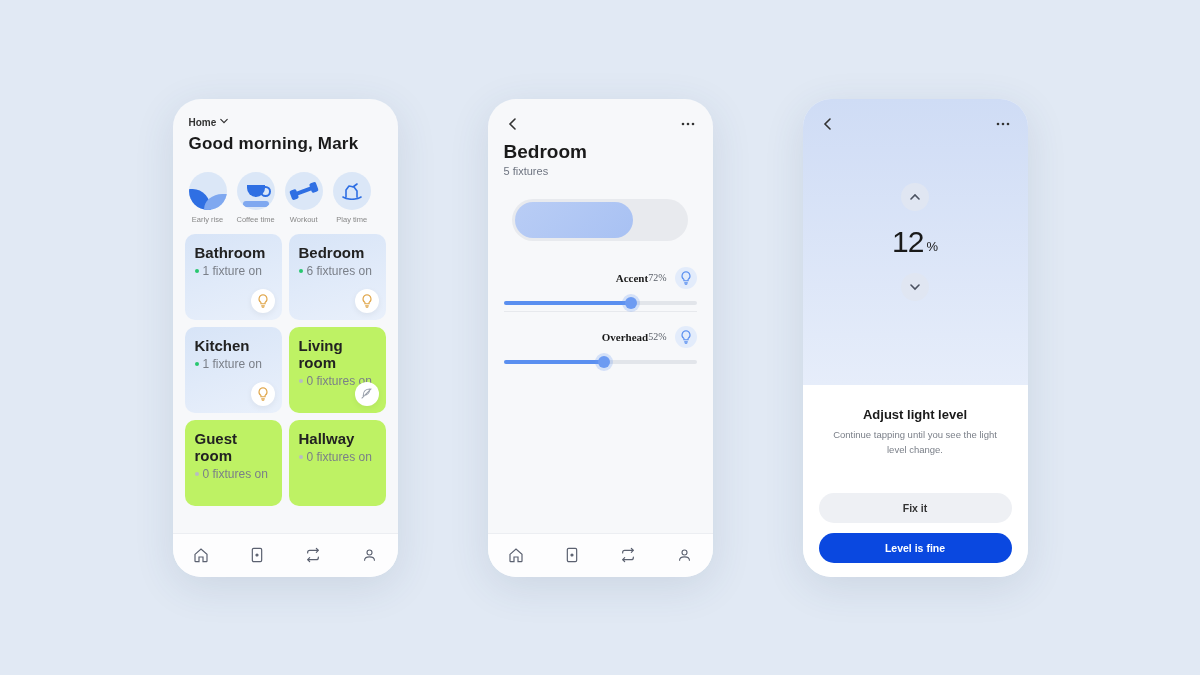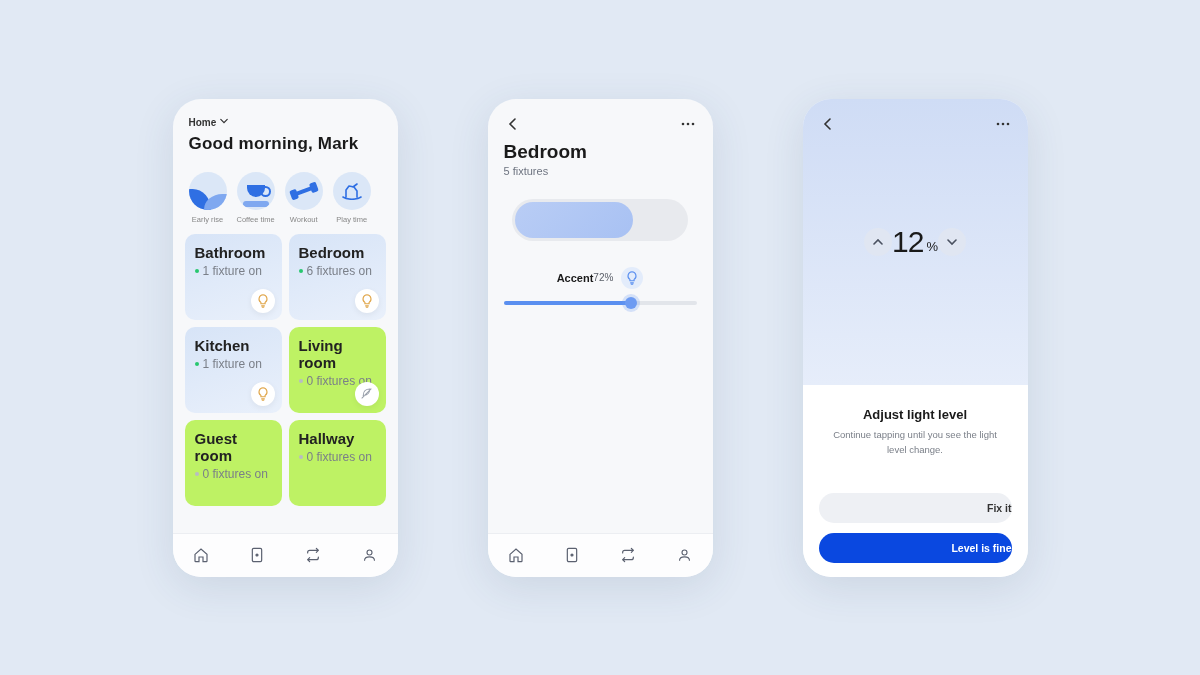--- a/index.html
+++ b/index.html
@@ -60,40 +60,40 @@
   .p2-header{ padding:16px 16px 8px; display:flex; align-items:center; justify-content:space-between;}
   .back-btn, .more-btn { width:18px;height:18px;display:flex;align-items:center;justify-content:center;color:#333;cursor:pointer;}
   .p2-title{ padding:0 16px; }
   .p2-room{ font-size:19px; font-weight:700; }
   .p2-sub{ font-size:11px; color:#6e7480; margin-top:2px;}
   .big-toggle{ margin:22px auto 8px; width:176px; height:42px; background:#e8eaee; border-radius:21px; position:relative; cursor:pointer; }
   .big-toggle-knob{ position:absolute; left:3px; top:3px; width:118px; height:36px; border-radius:18px; background:linear-gradient(135deg,#b9cdf5,#a8c1f3); }
   .fixture-list{ padding:4px 16px 0; }
   .fixture{ padding:14px 0 6px; border-bottom:1px solid #e7e9ed;}
   .fixture:last-child{border-bottom:none;}
-  .fx-row{ display:flex; align-items:center; justify-content:center; }
+  .fx-row{ display:flex; align-items:center; justify-content:flex-end;font-family:Liberation Serif, serif; }
   .fx-name{ font-size:11px; font-weight:600;}
   .fx-right{ display:flex; align-items:center; gap:8px;}
   .fx-pct{ font-size:10px; color:#5a5f68;}
   .fx-bulb{ width:22px;height:22px;border-radius:50%;background:#e3ecfb;display:flex;align-items:center;justify-content:center;cursor:pointer;}
   .slider{ margin-top:12px; height:4px; background:#e2e5ea; border-radius:2px; position:relative; cursor:pointer;}
   .slider-fill{ position:absolute; left:0; top:0; height:100%; background:#5a8ff0; border-radius:2px;}
   .slider-thumb{ position:absolute; top:50%; width:12px;height:12px;background:#6d9bf2;border-radius:50%;transform:translate(-50%,-50%); box-shadow:0 0 0 3px rgba(109,155,242,.25);}
 
   
-  .p3-upper{ height:60%; background:linear-gradient(180deg,#cfdcf5 0%,#e6edfa 100%); display:flex; align-items:center; justify-content:center; position:relative;}
+  .p3-upper{ height:60%; background:linear-gradient(180deg,#cfdcf5 0%,#e6edfa 100%); display:flex; flex-direction:column; align-items:center; justify-content:center; position:relative;}
   .p3-header{ position:absolute; top:16px; left:16px; right:16px; display:flex; justify-content:space-between;}
   .stepper-btn{ width:28px;height:28px;border-radius:50%;background:#e0e6f2;display:flex;align-items:center;justify-content:center;cursor:pointer;color:#4a5160;}
   .level-display{ display:flex; align-items:flex-end; gap:3px; margin:14px 0;}
   .level-num{ font-size:30px; font-weight:400; letter-spacing:-1px;}
   .level-pct{ font-size:13px; margin-bottom:5px;}
   .p3-lower{ flex:1; background:#fff; padding:22px 16px 14px; display:flex; flex-direction:column; align-items:center; }
   .p3-title{ font-size:13px; font-weight:700; }
   .p3-desc{ font-size:9.5px; color:#7a7f88; text-align:center; margin-top:6px; line-height:1.5; padding:0 6px;}
-  .btn{ width:100%; height:30px; border-radius:15px; display:flex;align-items:center;justify-content:flex-end; font-size:10.5px; font-weight:600; cursor:pointer; margin-top:10px;}
+  .btn{ width:100%; height:30px; border-radius:15px; display:flex;align-items:center;justify-content:center; font-size:10.5px; font-weight:600; cursor:pointer; margin-top:10px;}
   .btn-secondary{ background:#eef0f4; color:#333; margin-top:auto;}
   .btn-primary{ background:#0a48e0; color:#fff;}
 
   
   svg { display:block; }
 </style>
 </head>
 <body>
 
 <div class="phone">
@@ -264,20 +264,37 @@
                 <path d="M8 1a6 6 0 0 0-3 11v2h6v-2A6 6 0 0 0 8 1zM6 17h4M7 19h2"></path>
               </svg>
             </div>
           </div>
         </div>
         <div class="slider">
           <div class="slider-fill" style="width:66%"></div>
           <div class="slider-thumb" style="left:66%"></div>
         </div>
       </div>
+      <div class="fixture">
+        <div class="fx-row">
+          <div class="fx-name">Overhead</div>
+          <div class="fx-right">
+            <span class="fx-pct">52%</span>
+            <div class="fx-bulb">
+              <svg width="12" height="14" viewBox="0 0 16 20" fill="none" stroke="#5a8ff0" stroke-width="1.6" stroke-linecap="round">
+                <path d="M8 1a6 6 0 0 0-3 11v2h6v-2A6 6 0 0 0 8 1zM6 17h4M7 19h2"></path>
+              </svg>
+            </div>
+          </div>
+        </div>
+        <div class="slider">
+          <div class="slider-fill" style="width:52%"></div>
+          <div class="slider-thumb" style="left:52%"></div>
+        </div>
+      </div>
     </div>
 
   <div class="bottom-nav">
     <div class="nav-item">
       <svg width="16" height="16" viewBox="0 0 24 24" fill="none" stroke="currentColor" stroke-width="1.8">
           <path d="M3 11l9-8 9 8v10a1 1 0 0 1-1 1h-5v-7h-6v7H4a1 1 0 0 1-1-1z"></path>
         </svg>
     </div>
     <div class="nav-item">
       <svg width="14" height="16" viewBox="0 0 20 24" fill="none" stroke="currentColor" stroke-width="1.8">

